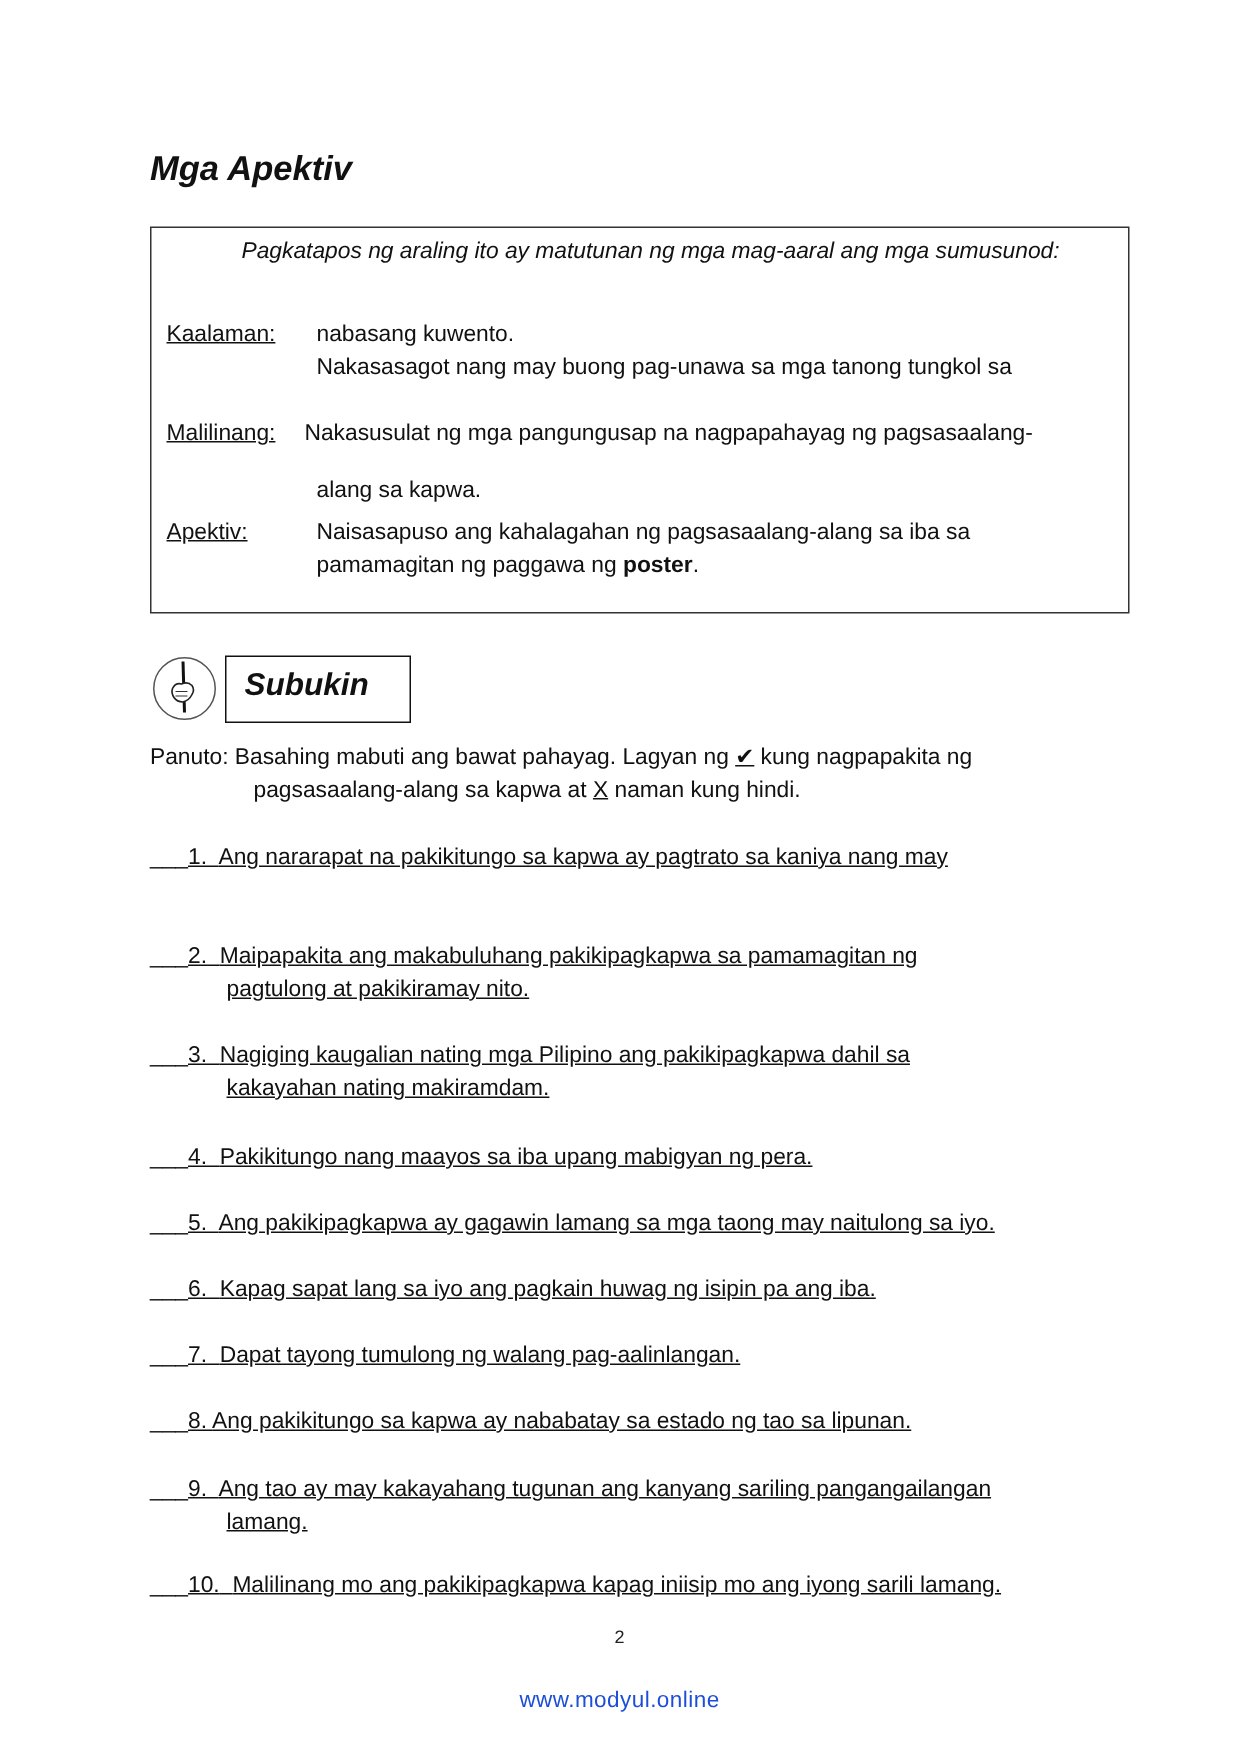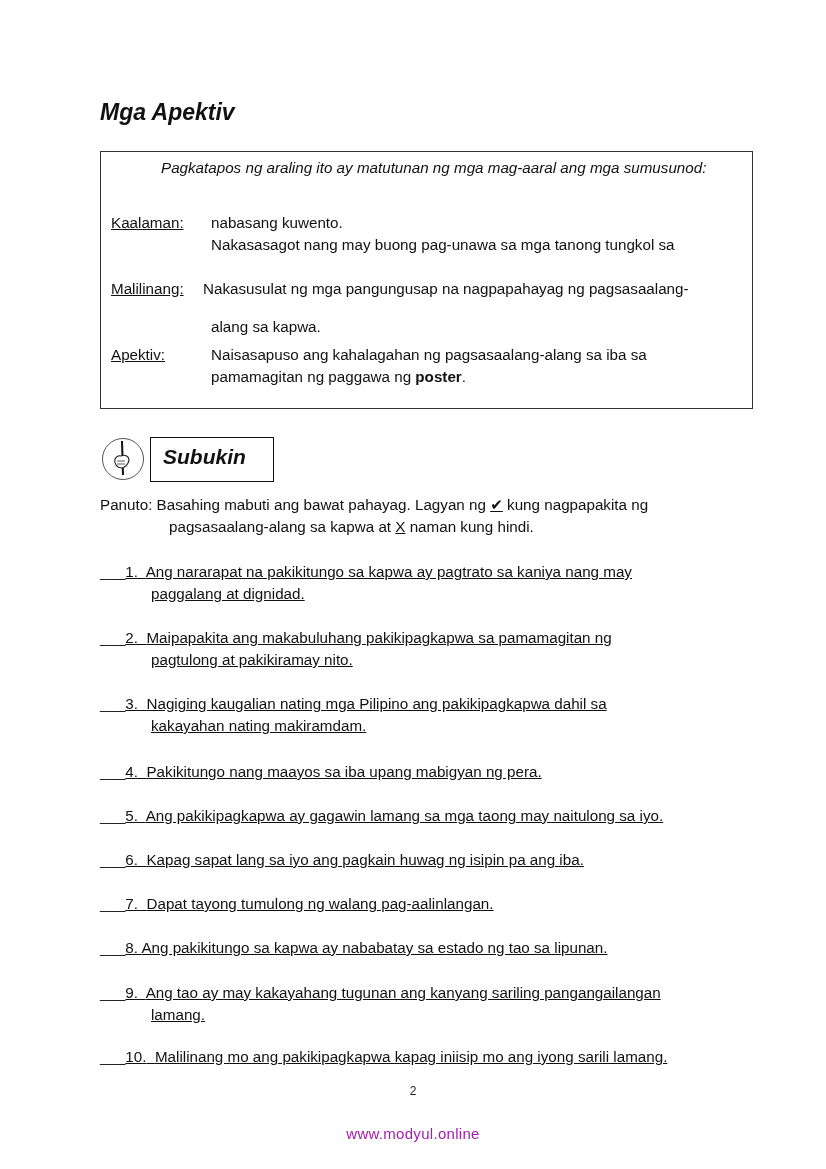--- a/index.html
+++ b/index.html
@@ -53,21 +53,21 @@
     }
     .item .blank { display: inline-block; }
     .item .cont { display: block; padding-left: 51px; }
 
     .page-number {
       position: absolute; left: 0; width: 826px; top: 1084px; text-align: center;
       font-size: 12px; color: #222222;
     }
     .watermark {
       position: absolute; left: 0; width: 826px; top: 1125px; text-align: center;
-      font-size: 15px; color: #a21caf; letter-spacing: 0.3px;
+      font-size: 15px; color: #1d4ed8; letter-spacing: 0.3px;
     }
   </style>
 </head>
 <body>
 
 <h1 class="page-title">Mga Apektiv</h1>
 
 <div class="objectives-box">
   <p class="intro"><span class="indent"></span><span>Pagkatapos ng araling ito ay matutunan ng mga mag-aaral ang mga sumusunod:</span></p>
 
@@ -108,21 +108,20 @@
   <span class="subukin-title">Subukin</span>
 </div>
 
 <div class="instructions">
   <span>Panuto:</span><span> Basahing mabuti ang bawat pahayag.  Lagyan ng </span><span class="u">✔</span><span> kung nagpapakita ng</span>
   <span class="line2"><span>pagsasaalang-alang sa kapwa at </span><span class="u">X</span><span> naman kung hindi.</span></span>
 </div>
 
 <div class="item" style="top:561px;">
   <span class="blank">___</span><span>1.</span>&nbsp; <span>Ang nararapat na pakikitungo sa kapwa ay pagtrato sa kaniya nang may</span>
-  <span class="cont">paggalang at dignidad.</span>
 </div>
 
 <div class="item" style="top:627px;">
   <span class="blank">___</span><span>2.</span>&nbsp; <span>Maipapakita ang makabuluhang pakikipagkapwa sa pamamagitan ng</span>
   <span class="cont">pagtulong at pakikiramay nito.</span>
 </div>
 
 <div class="item" style="top:693px;">
   <span class="blank">___</span><span>3.</span>&nbsp; <span>Nagiging kaugalian nating mga Pilipino ang pakikipagkapwa dahil sa</span>
   <span class="cont">kakayahan nating makiramdam.</span>

